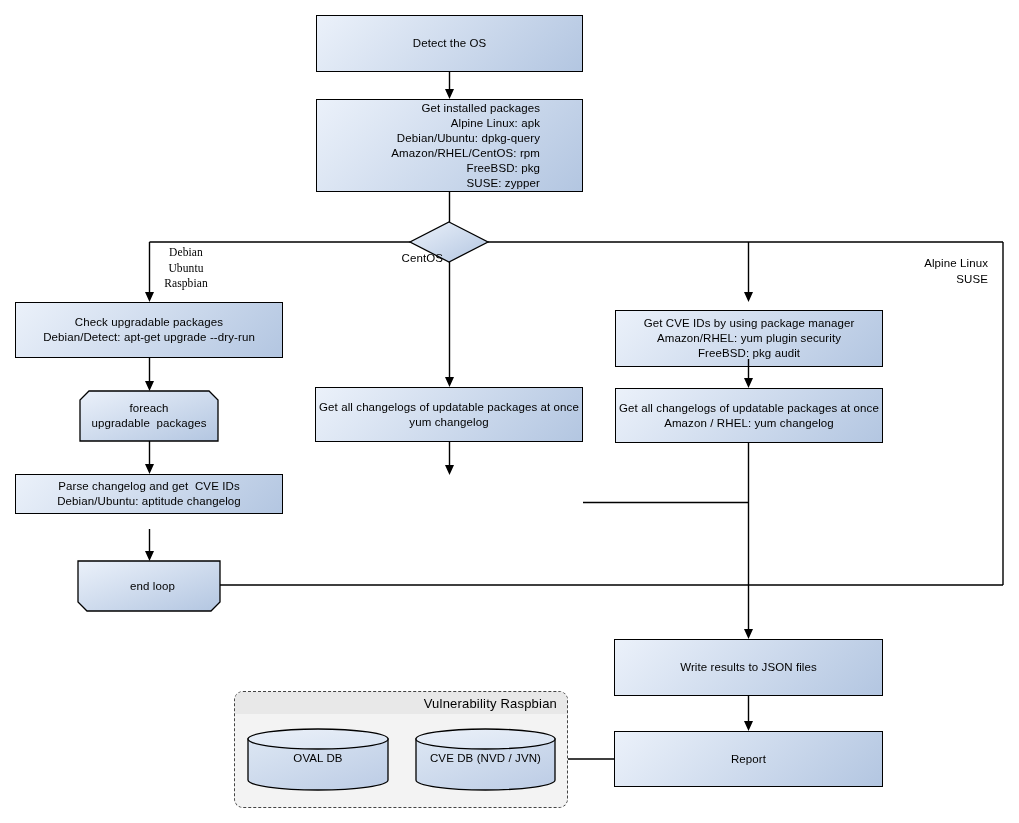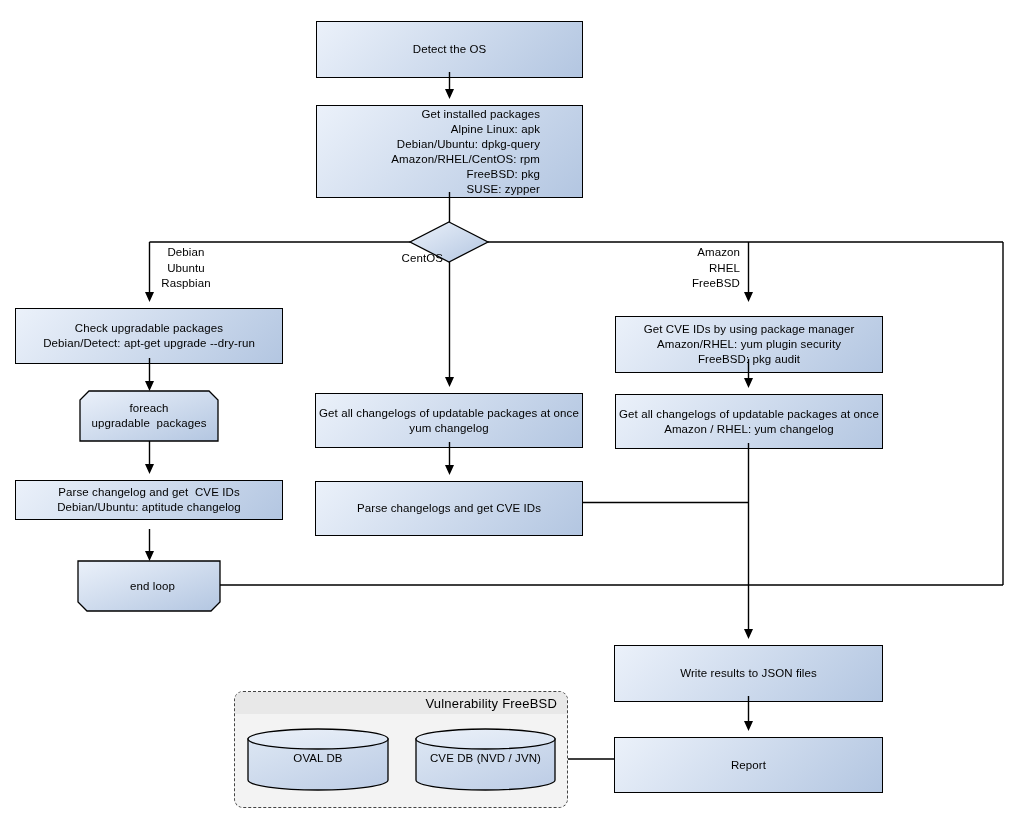--- a/index.html
+++ b/index.html
@@ -3,50 +3,50 @@
 <meta charset="utf-8">
 <style>
   html,body { margin:0; padding:0; background:#fff; }
   .canvas {
     position:relative; width:1019px; height:823px; background:var(--background,#fff);
     font-family:"Liberation Sans","DejaVu Sans",sans-serif; color:#000; overflow:hidden;
   }
   .node {
     position:absolute; box-sizing:border-box; border:1.5px solid var(--border,#000);
     background:linear-gradient(135deg, var(--node-gradient-start,#ebf1fa) 0%, var(--node-gradient-end,#b3c6e1) 100%);
-    display:flex; align-items:center; justify-content:center; overflow:visible;margin-top:6px;
+    display:flex; align-items:center; justify-content:center; overflow:visible;
   }
   .txt { font-size:11.5px; line-height:15px; white-space:pre; text-align:center; letter-spacing:.1px; }
   .node.align-right { justify-content:flex-end;align-items:center; }
   .node.align-right .txt { text-align:right; padding-right:42px; }
   .overlay { position:absolute; display:flex; align-items:center; justify-content:center; pointer-events:none; }
   .lbl { position:absolute; font-size:11.5px; line-height:15.5px; white-space:pre; letter-spacing:.1px; }
   .lbl.r { text-align:right; }
-  .lbl.c { text-align:center; }
+  .lbl.c { text-align:center;font-family:Liberation Serif, serif; }
   svg.wires { position:absolute; left:0; top:0; pointer-events:none; }
   .wire { stroke:var(--border,#000); stroke-width:1.4; fill:none; }
   .arrowheads { fill:var(--border,#000); stroke:none; }
   .shape { stroke:var(--border,#000); stroke-width:1.3; }
   .db-group {
     position:absolute; box-sizing:border-box; border:1.5px dashed #444; border-radius:9px;
     background:var(--group-body,#f3f3f3); overflow:hidden;
   }
   .db-group-header {
     height:22px; background:var(--group-header,#e8e8e8); text-align:right;
     font-size:13px; line-height:23px; padding-right:10px; letter-spacing:.2px;
   }
 </style>
 </head>
 <body>
 
 <div class="canvas">
 
   <div class="db-group" style="left:234px;top:691px;width:334px;height:117px">
     <div class="db-group-header">
-      <span>Vulnerability FreeBSD</span>
+      <span>Vulnerability Raspbian</span>
     </div>
   </div>
 
   <div class="node" style="left:316px;top:15px;width:267px;height:57px">
     <span class="txt">Detect the OS</span>
   </div>
 
   <div class="node align-right" style="left:316px;top:99px;width:267px;height:93px">
     <span class="txt">Get installed packages
 Alpine Linux: apk
@@ -64,23 +64,20 @@
   <div class="node" style="left:15px;top:474px;width:268px;height:40px">
     <span class="txt">Parse changelog and get  CVE IDs
 Debian/Ubuntu: aptitude changelog</span>
   </div>
 
   <div class="node" style="left:315px;top:387px;width:268px;height:55px">
     <span class="txt">Get all changelogs of updatable packages at once
 yum changelog</span>
   </div>
 
-  <div class="node" style="left:315px;top:475px;width:268px;height:55px">
-    <span class="txt">Parse changelogs and get CVE IDs</span>
-  </div>
 
   <div class="node" style="left:615px;top:310px;width:268px;height:57px">
     <span class="txt">Get CVE IDs by using package manager
 Amazon/RHEL: yum plugin security
 FreeBSD: pkg audit</span>
   </div>
 
   <div class="node" style="left:615px;top:388px;width:268px;height:55px">
     <span class="txt">Get all changelogs of updatable packages at once
 Amazon / RHEL: yum changelog</span>
@@ -169,18 +166,17 @@
   <div class="overlay" style="left:416px;top:750px;width:139px;height:16px">
     <span class="txt">CVE DB (NVD / JVN)</span>
   </div>
 
   <div class="lbl c" style="left:136px;top:245px;width:100px">Debian
 Ubuntu
 Raspbian</div>
 
   <div class="lbl r" style="left:343px;top:251px;width:100px">CentOS</div>
 
-  <div class="lbl r" style="left:620px;top:245px;width:120px">Amazon
-RHEL
-FreeBSD</div>
 
+  <div class="lbl r" style="left:848px;top:256px;width:140px">Alpine Linux
+SUSE</div>
 
 </div>
 
 </body></html>

